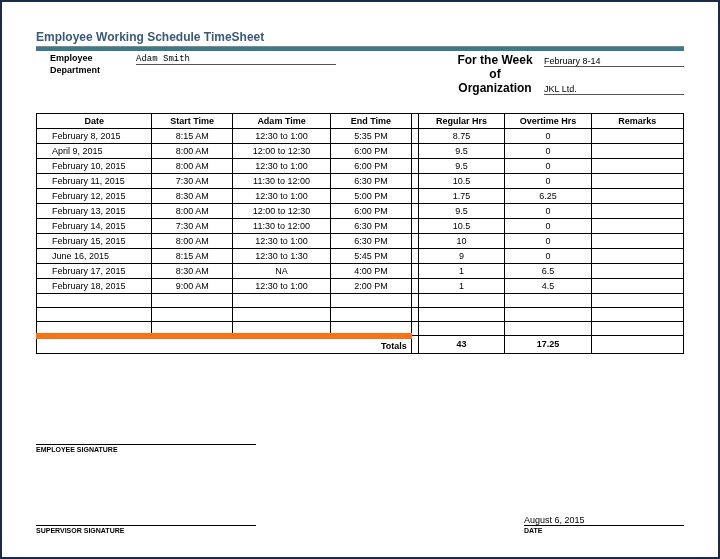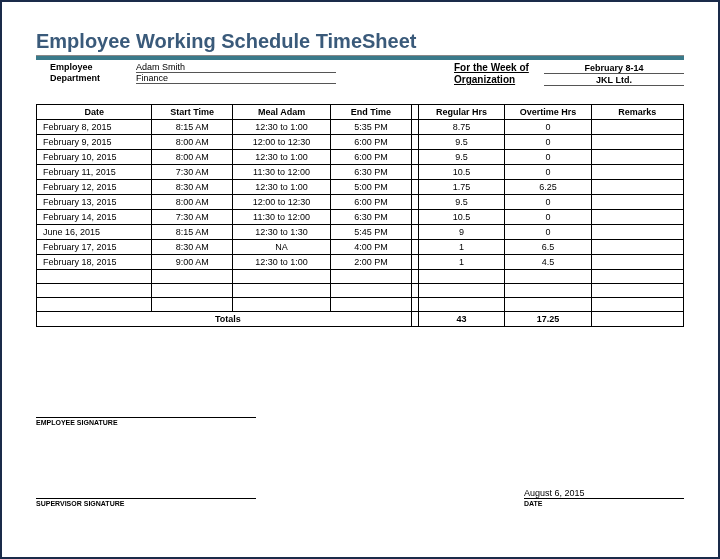--- a/index.html
+++ b/index.html
@@ -8,61 +8,61 @@
     font-family: Arial, sans-serif;
     width: 720px;
     height: 559px;
     border: 2px solid #1a2b4a;
     padding: 28px 34px 20px 34px;
     color: #000;
   }
   .title {
     color: #3a5a7a;
     font-weight: bold;
-    font-size: 20px;
+    font-size: 12px;
     margin-bottom: 2px;
   }
   .title-rule {
     height: 5px;
     background: #3a7a8a;
     border-top: 1px solid #888;
     margin-bottom: 2px;
   }
   .meta {
     display: flex;
     justify-content: space-between;
     font-size: 9px;
     margin-bottom: 18px;
   }
   .meta-left, .meta-right { display: flex; flex-direction: column; gap: 0; }
   .meta-row { display: flex; align-items: baseline; }
   .meta-left .lbl { font-weight: bold; width: 100px; padding-left: 14px; }
-  .meta-left .val { width: 200px; border-bottom: 1px solid #555; }
-  .meta-right .lbl { font-weight: bold; width: 90px; text-align: left; padding-right: 8px; font-size: 10px; text-decoration: underline; }
-  .meta-right .val { width: 140px; text-align: center; border-bottom: 1px solid #555; font-weight: bold; }
+  .meta-left .val { width: 200px; border-bottom: 1px solid #555; font-family: Liberation Mono, monospace; }
+  .meta-right .lbl { font-weight: bold; width: 90px; text-align: center; padding-right: 8px; font-size: 12px; }
+  .meta-right .val { width: 140px; text-align: left; border-bottom: 1px solid #555; font-weight: normal; }
   table {
     border-collapse: collapse;
     width: 100%;
     font-size: 9px;
   }
   th, td {
     border: 1px solid #000;
     padding: 1px 4px;
     line-height: 12px;
     height: 14px;
   }
   th {
     font-weight: bold;
     text-align: center;
   }
-  td.date { text-align: left; padding-left: 6px; }
+  td.date { text-align: left; padding-left: 15px; }
   td.c { text-align: center; }
   .col-gap { border-top: 1px solid #000; border-bottom: 1px solid #000; border-left: 1px solid #000; border-right: 1px solid #000; width: 4px; padding:0; }
   tfoot td { font-weight: bold; text-align: center; }
-  tfoot .lbl-total { text-align: center; border-left: none; border-right: 1px solid #000; border-top: 1px solid #f97316; border-bottom: 1px solid #000; padding-left: 12px;}
+  tfoot .lbl-total { text-align: right; border-left: none; border-right: 1px solid #000; border-top: 6px solid #f97316; border-bottom: 1px solid #000; padding-left: 12px;}
   .sig-block { margin-top: 48px; font-size: 8px; }
   .sig-row { display: flex; justify-content: space-between; margin-top: 30px; }
   .sig {
     width: 220px;
   }
   .sig-line { border-top: 1px solid #000; padding-top: 1px; font-weight: bold; font-size: 7px; }
   .sig-val { font-size: 9px; padding-bottom: 0px; margin-top: 32px; }
 </style>
 </head>
 <body>
@@ -71,21 +71,20 @@
 <div class="title-rule"></div>
 
 <div class="meta">
   <div class="meta-left">
     <div class="meta-row">
       <span class="lbl">Employee</span>
       <span class="val">Adam Smith</span>
     </div>
     <div class="meta-row">
       <span class="lbl">Department</span>
-      <span class="val">Finance</span>
     </div>
   </div>
   <div class="meta-right">
     <div class="meta-row">
       <span class="lbl">For the Week of</span>
       <span class="val">February 8-14</span>
     </div>
     <div class="meta-row">
       <span class="lbl">Organization</span>
       <span class="val">JKL Ltd.</span>
@@ -101,41 +100,41 @@
       <col style="width:70px">
     <col style="width:6px">
     <col style="width:75px">
       <col style="width:75px">
       <col style="width:80px">
   </colgroup>
   <thead>
     <tr>
       <th>Date</th>
       <th>Start Time</th>
-      <th>Meal Adam</th>
+      <th>Adam Time</th>
       <th>End Time</th>
       <th class="col-gap"></th>
       <th>Regular Hrs</th>
       <th>Overtime Hrs</th>
       <th>Remarks</th>
     </tr>
   </thead>
   <tbody id="tbody">
       <tr>
         <td class="date">February 8, 2015</td>
         <td class="c">8:15 AM</td>
         <td class="c">12:30 to 1:00</td>
         <td class="c">5:35 PM</td>
         <td class="col-gap"></td>
         <td class="c">8.75</td>
         <td class="c">0</td>
         <td class="c"></td>
       </tr>
       <tr>
-        <td class="date">February 9, 2015</td>
+        <td class="date">April 9, 2015</td>
         <td class="c">8:00 AM</td>
         <td class="c">12:00 to 12:30</td>
         <td class="c">6:00 PM</td>
         <td class="col-gap"></td>
         <td class="c">9.5</td>
         <td class="c">0</td>
         <td class="c"></td>
       </tr>
       <tr>
         <td class="date">February 10, 2015</td>
@@ -177,20 +176,30 @@
         <td class="c">0</td>
         <td class="c"></td>
       </tr>
       <tr>
         <td class="date">February 14, 2015</td>
         <td class="c">7:30 AM</td>
         <td class="c">11:30 to 12:00</td>
         <td class="c">6:30 PM</td>
         <td class="col-gap"></td>
         <td class="c">10.5</td>
+        <td class="c">0</td>
+        <td class="c"></td>
+      </tr>
+      <tr>
+        <td class="date">February 15, 2015</td>
+        <td class="c">8:00 AM</td>
+        <td class="c">12:30 to 1:00</td>
+        <td class="c">6:30 PM</td>
+        <td class="col-gap"></td>
+        <td class="c">10</td>
         <td class="c">0</td>
         <td class="c"></td>
       </tr>
       <tr>
         <td class="date">June 16, 2015</td>
         <td class="c">8:15 AM</td>
         <td class="c">12:30 to 1:30</td>
         <td class="c">5:45 PM</td>
         <td class="col-gap"></td>
         <td class="c">9</td>

